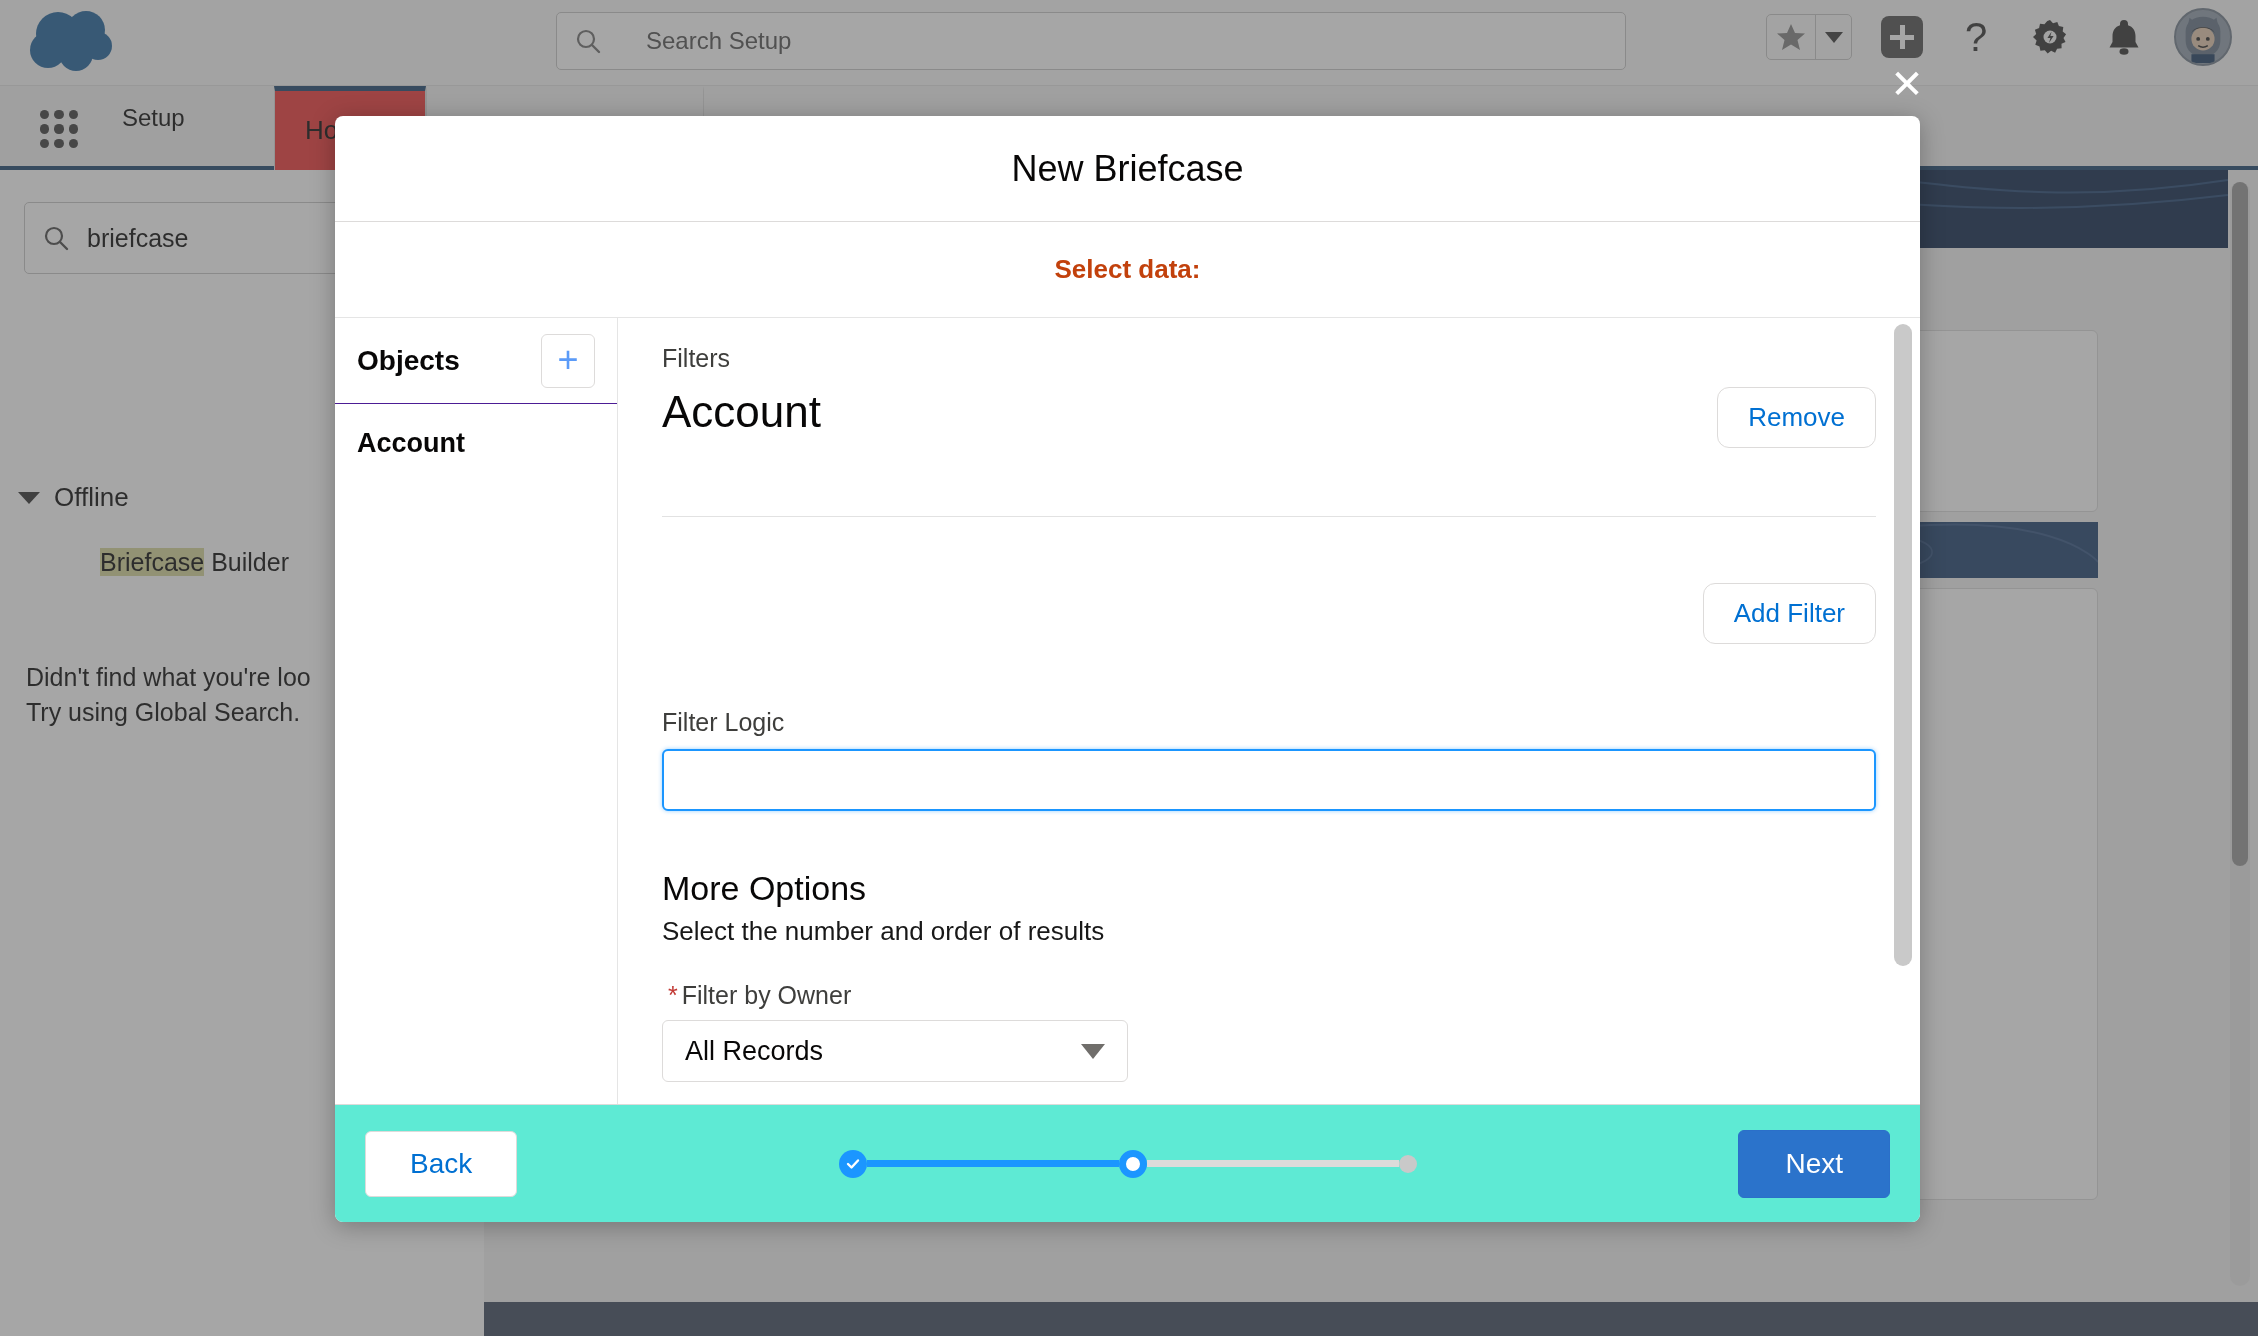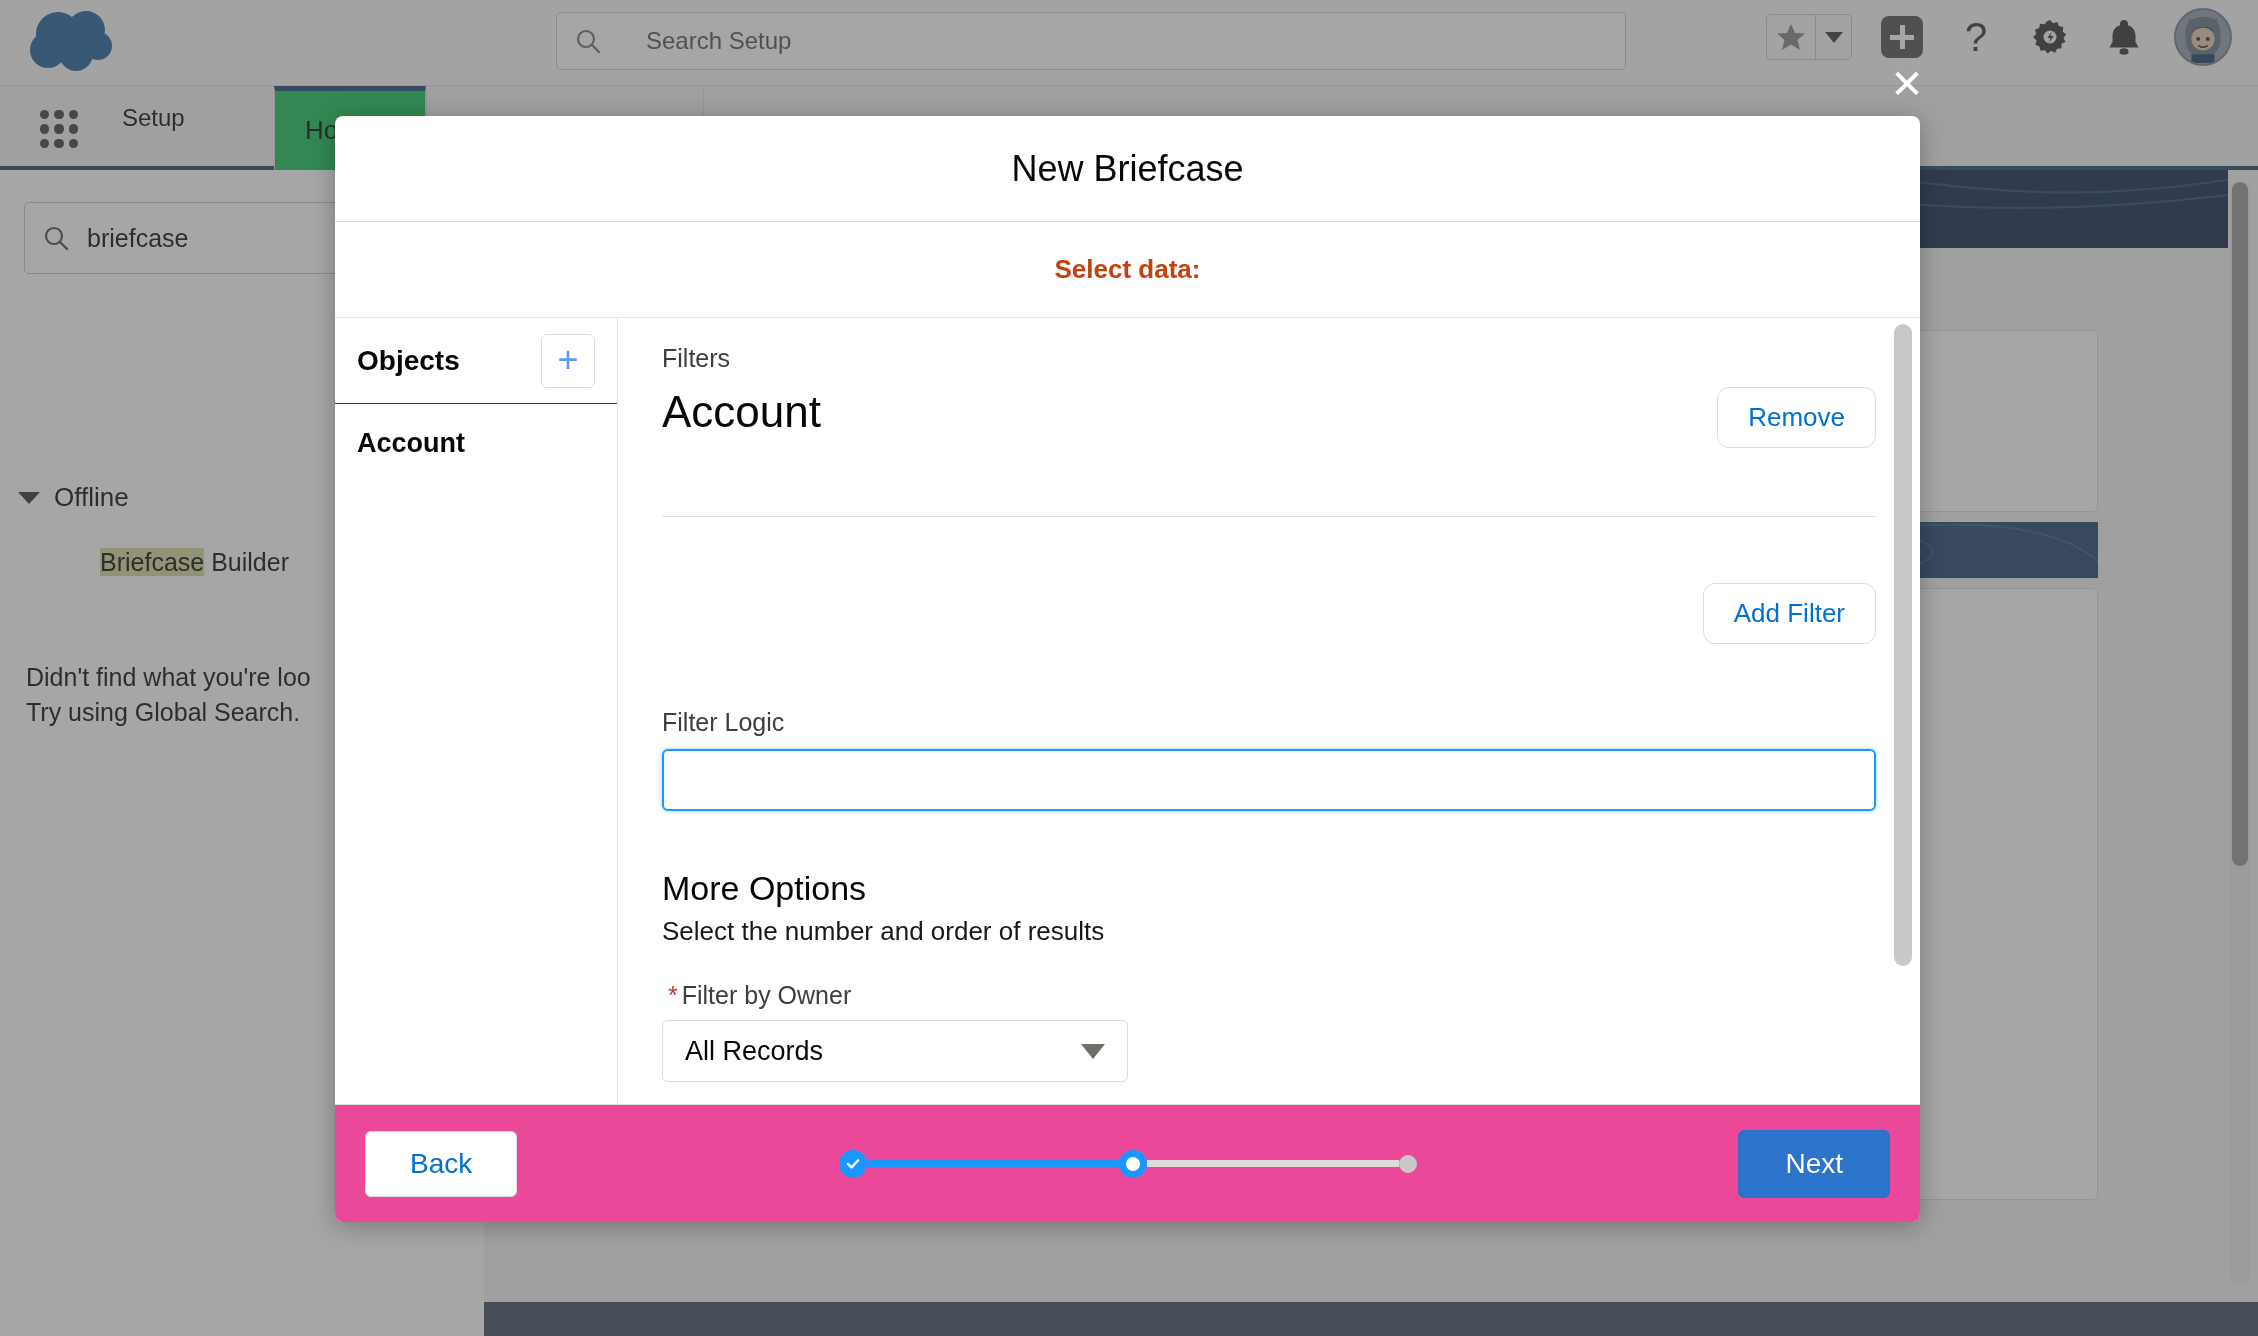--- a/index.html
+++ b/index.html
@@ -93,21 +93,21 @@
     display: grid; grid-template-columns: repeat(3,1fr); grid-template-rows: repeat(3,1fr);
     gap: 5px;
   }
   .app-launcher i { background: #4a4a4a; border-radius: 50%; display:block; }
   .setup-word {
     position: absolute; left: 122px; top: 18px;
     font-size: 24px; color: #181818;
   }
   .nav-tab {
     position: absolute; top: 0; height: 84px;
-    background: #22c55e; border-left: 1px solid #dcdcdc; border-right: 1px solid #dcdcdc;
+    background: #ef4444; border-left: 1px solid #dcdcdc; border-right: 1px solid #dcdcdc;
     border-top: 5px solid #2b5278;
     display:flex; align-items:center; padding: 0 30px;
     font-size: 26px; color: #181818;
   }
   .nav-tab.t1 { left: 274px; width: 152px; }
   .nav-tab.t2 { left: 426px; width: 278px; background:#f3f3f3; border-top-color: transparent; }
 
   
   .setup-sidebar {
     position: absolute; top: 170px; left: 0; width: 484px; bottom: 0;
@@ -275,21 +275,21 @@
   .modal-scroll {
     position: absolute; right: 8px; top: 6px; bottom: 6px; width: 18px;
     background: #fff;
   }
   .modal-scroll i {
     position: absolute; left: 0; right: 0; top: 0; height: 83%;
     background: #c9c9c9; border-radius: 9px; display:block;
   }
 
   .modal-foot {
-    height: 118px; flex: none; background: #ec4899;
+    height: 118px; flex: none; background: #5eead4;
     border-top: 1px solid #dddbda;
     display: flex; align-items: center; justify-content: space-between;
     padding: 4px 30px;
     position: relative;
   }
   .btn-back {
     border: 1px solid #dddbda; border-radius: 6px; background:#fff;
     color: #0070d2; font-size: 28px; padding: 16px 44px;
   }
   .btn-next {

